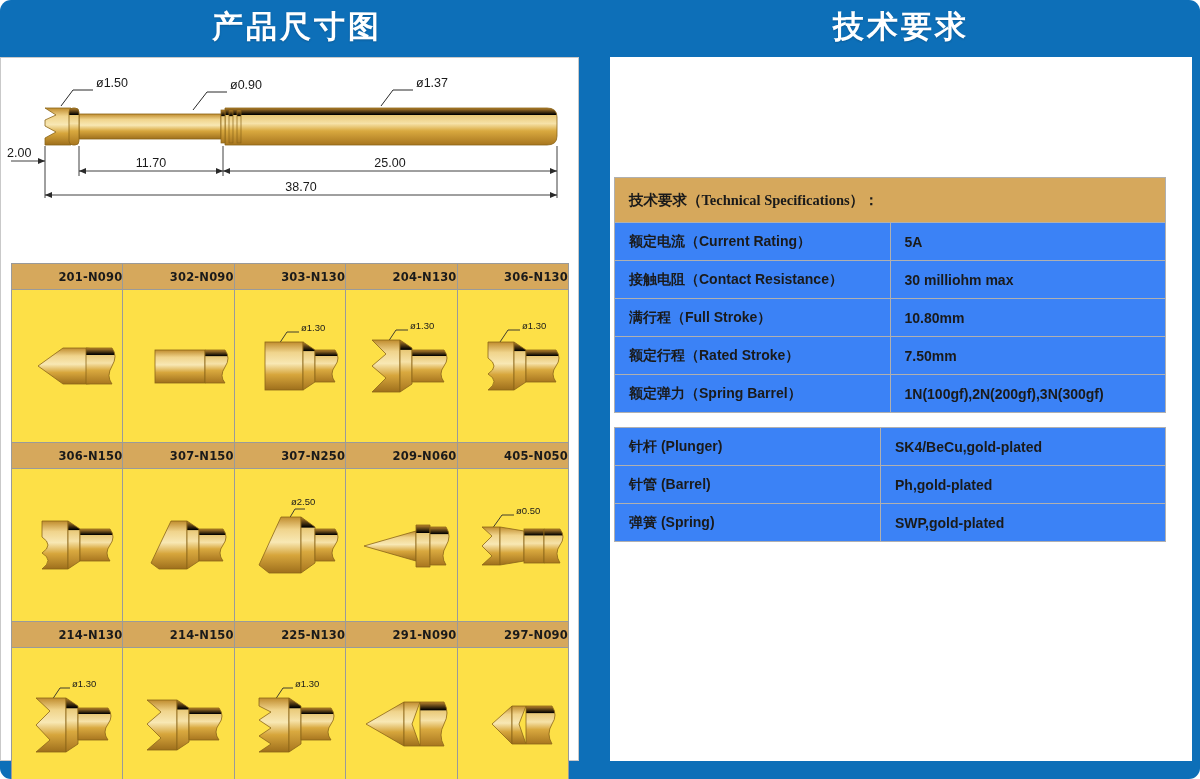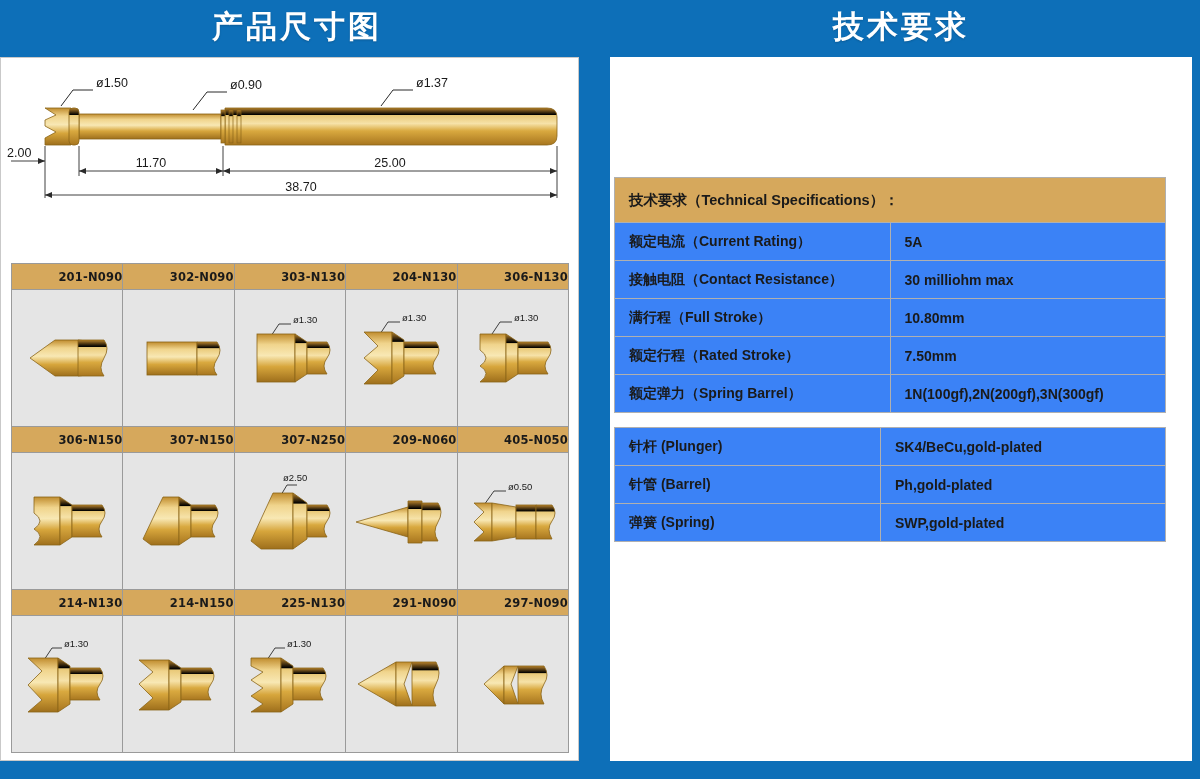--- a/index.html
+++ b/index.html
@@ -6,20 +6,21 @@
   html, body {
     width: 1200px; height: 779px;
     font-family: "Liberation Sans", "DejaVu Sans", sans-serif;
     background: #ffffff;
     overflow: hidden;
   }
   .page {
     position: relative;
     width: 1200px; height: 779px;
     background: #0d6fb8;
+    border-radius: 11px;
   }
   
   .hdr {
     position: absolute; top: 0; height: 54px;
     display: flex; align-items: center; justify-content: center;
     color: #ffffff;
     font-size: 31px; font-weight: 700;
     letter-spacing: 3px;
     text-shadow: 0 1px 2px rgba(0,0,0,.18);
   }
@@ -53,39 +54,40 @@
   .grid td.head {
     background: #d6a85c;
     color: #1a1a1a;
     font-size: 11.5px;
     font-weight: 700;
     height: 26px;
     letter-spacing: .2px;
     font-family: "DejaVu Sans", sans-serif;
     text-align: right;
   }
-  .grid td.cell { height: 136px; background: #e5e5e5; padding: 0; }
+  .grid td.cell { height: 136px; background: #fde047; padding: 8px; }
   .tipbox { position: relative; width: 100%; height: 136px; }
   .tipbox svg { position: absolute; left: 0; top: 0; }
 
   
   .spec {
     width: 552px;
     border-collapse: collapse;
     table-layout: fixed;
     margin: 0 0 0 4px;
   }
   .spec td { border: 1px solid #b0b0b0; }
   .spec td.secthead {
     background: #d6a85c;
     font-size: 14.5px;
     font-weight: 700;
     color: #1a1a1a;
     height: 45px;
     padding: 0 14px;
+    font-family: Liberation Serif, serif;
   }
   .spec td.k, .spec td.v {
     height: 38px;
     font-size: 14px;
     color: #1a1a1a;
     padding: 0 14px;
     background: #3b82f6;
   }
   .spec td.k { width: 266px; font-weight: 600; }
   .spec td.v { font-weight: 700; }

